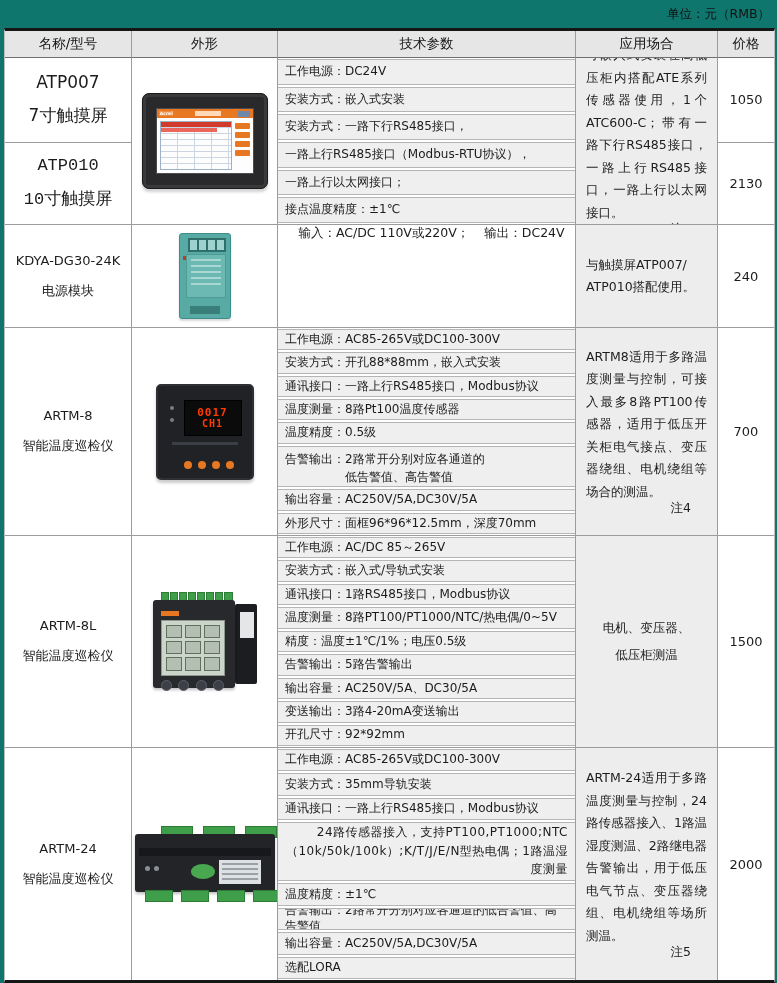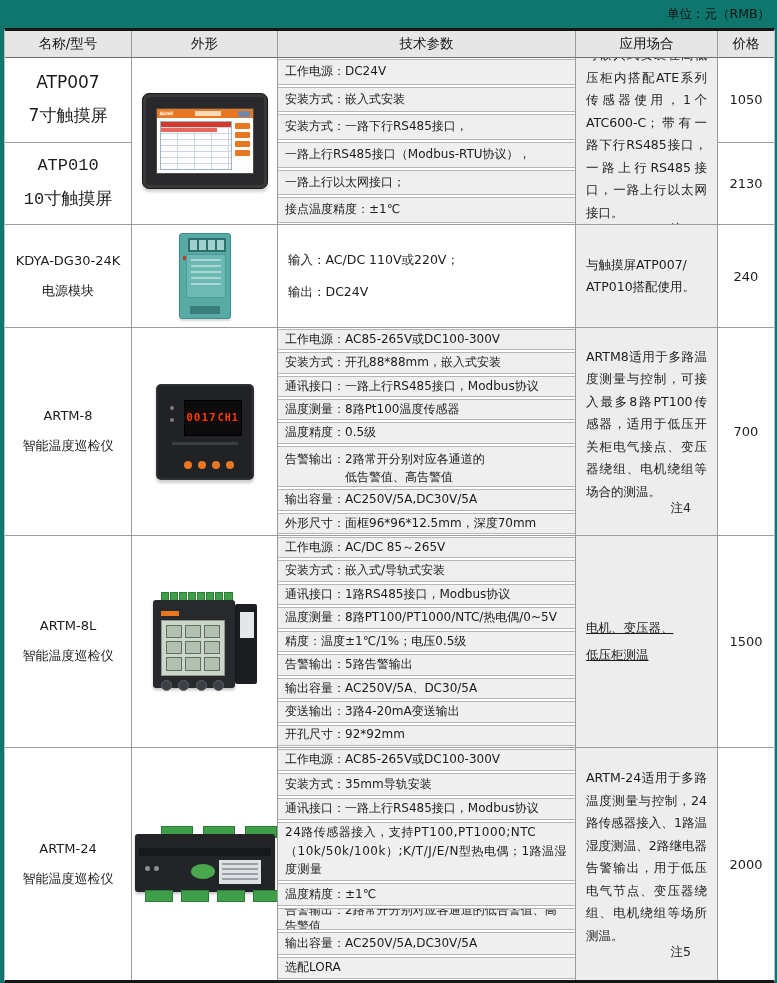--- a/index.html
+++ b/index.html
@@ -33,28 +33,28 @@
   .pricesub.bottom{flex:82 0 0;border-bottom:none;}
   .pricecell{display:flex;align-items:center;justify-content:center;font-size:13px;}
 
   .imgcell{display:flex;align-items:center;justify-content:center;}
 
   .pcell{display:flex;flex-direction:column;gap:2px;padding:1px 0;}
   .band{background:#efefef;border-top:1px solid #b5b5b5;border-bottom:1px solid #b5b5b5;
         display:flex;align-items:center;padding:0 7px;font-size:12px;line-height:1.3;
         color:#1b1b1b;flex:1 1 0;white-space:pre-line;overflow:hidden;}
   .band.tall2{flex:1.9 1 0;align-items:flex-start;padding-top:3px;line-height:1.5;}
-  .band.tall3{flex:2.8 1 0;align-items:flex-start;line-height:1.55;letter-spacing:0.5px;}
-  .plaincell{display:flex;flex-direction:column;justify-content:center;gap:15px;
+  .band.tall3{flex:2.8 1 0;align-items:flex-start;line-height:1.55;letter-spacing:0.5px;text-align:right;}
+  .plaincell{display:flex;flex-direction:row;justify-content:center;gap:15px;
              padding-left:10px;font-size:12.5px;}
 
   .appcell{background:#ededed;display:flex;flex-direction:column;justify-content:center;
            padding:4px 10px;font-size:12.5px;}
   .app-text{line-height:1.8;text-align:justify;}
-  .app-text.centered{white-space:pre-line;line-height:2.1;text-decoration:underline;}
+  .app-text.centered{text-align:center;white-space:pre-line;line-height:2.1;}
   .app-note{text-align:right;padding-right:16px;margin-top:-3px;}
 
   
   .dev-ts{width:124px;height:94px;background:#29292b;border-radius:7px;
           border:1px solid #1a1a1c;box-shadow:inset 0 0 0 3px #39393b,0 3px 3px rgba(0,0,0,.18);
           display:flex;align-items:center;justify-content:center;}
   .ts-screen{width:96px;height:64px;background:#fdfdfd;border:1px solid #4d4d4f;
              display:flex;flex-direction:column;}
   .ts-topbar{height:9px;background:#e87722;display:flex;align-items:center;
              justify-content:space-between;padding:0 2px;}
@@ -80,21 +80,21 @@
   .pm-label{position:absolute;left:6px;top:20px;width:38px;height:42px;background:#6cb8b2;
             border:1px solid #4d9c96;}
   .pm-label i{display:block;height:2px;background:#a9d8d4;margin:4px 4px 0 4px;}
   .pm-dot{position:absolute;left:3px;top:22px;width:4px;height:4px;background:#c0392b;}
   .pm-bot{position:absolute;left:10px;bottom:4px;width:30px;height:8px;background:#3a7e79;}
 
   
   .dev-m8{width:94px;height:92px;background:#202226;border:2px solid #2e3034;border-radius:5px;
           position:relative;box-shadow:0 3px 3px rgba(0,0,0,.2);}
   .m8-disp{position:absolute;left:26px;top:14px;width:56px;height:34px;background:#0b0b0b;
-           border:1px solid #000;display:flex;flex-direction:row;align-items:center;
+           border:1px solid #000;display:flex;flex-direction:column;align-items:center;
            justify-content:center;gap:1px;}
   .m8-seg{font-family:"DejaVu Sans Mono","Liberation Mono",monospace;font-weight:bold;
           color:#ff3c00;font-size:11px;letter-spacing:1px;line-height:1;}
   .m8-seg.small{font-size:10px;}
   .m8-leds{position:absolute;left:12px;top:20px;display:flex;flex-direction:column;gap:8px;}
   .m8-leds i{width:4px;height:4px;border-radius:50%;background:#7d7d7d;}
   .m8-strip{position:absolute;left:14px;top:56px;width:66px;height:3px;background:#3b3e44;}
   .m8-btns{position:absolute;left:26px;bottom:9px;display:flex;gap:6px;}
   .m8-btns i{width:8px;height:8px;border-radius:50%;background:#e87722;}
 

